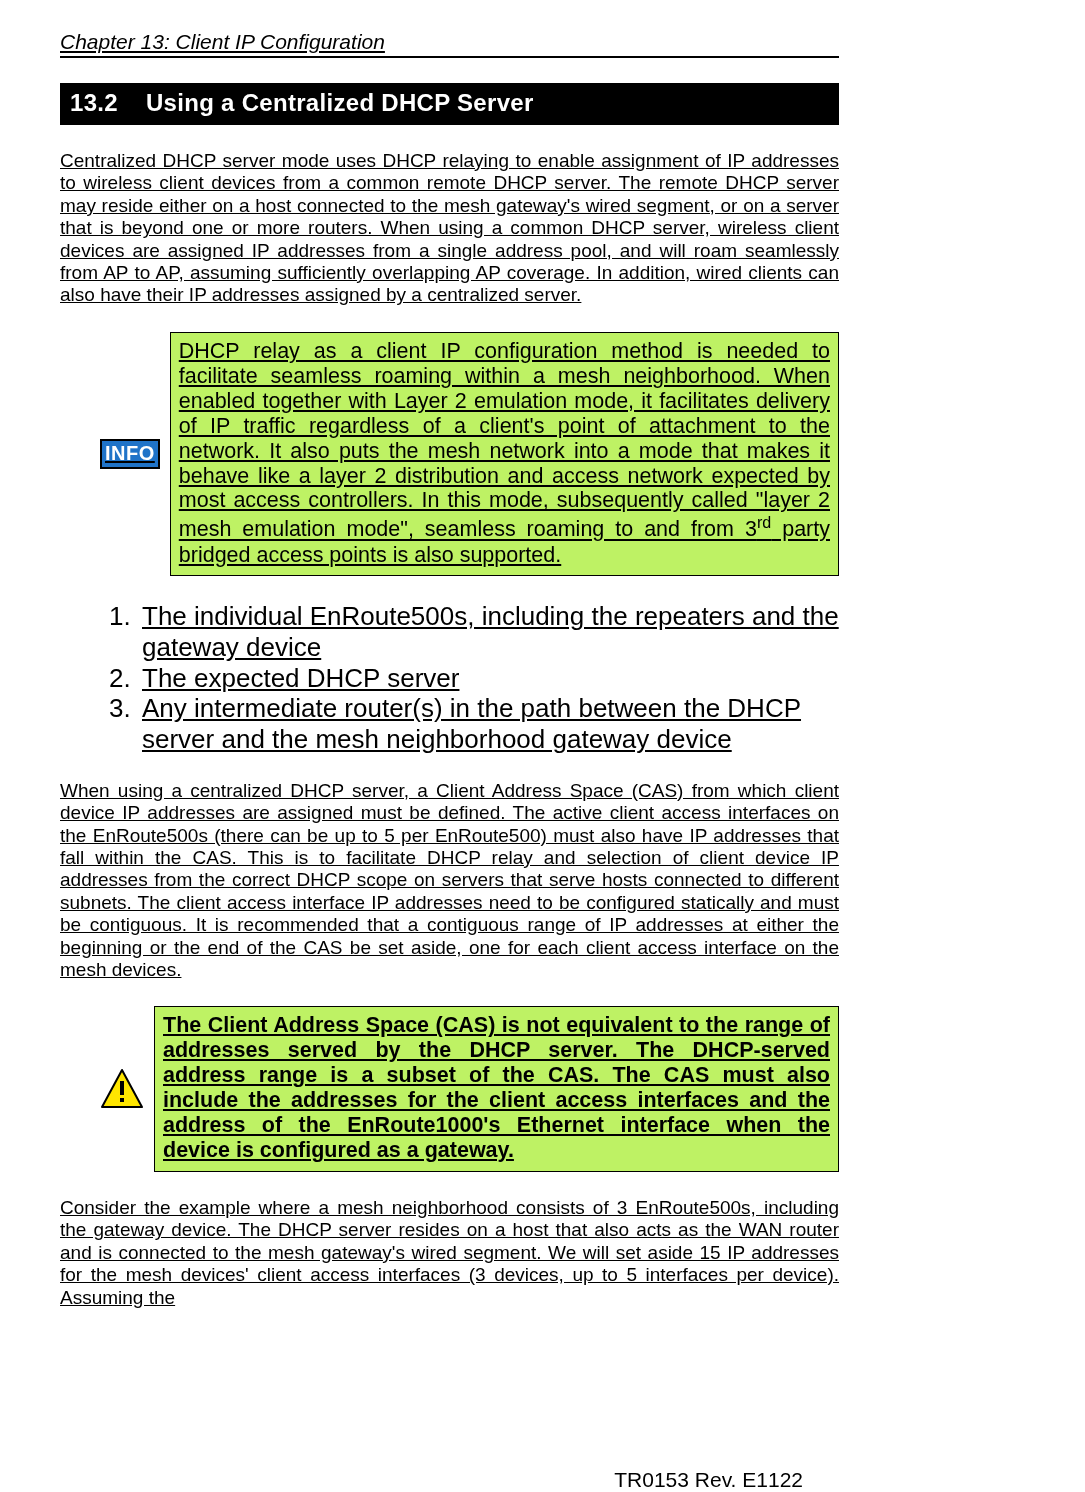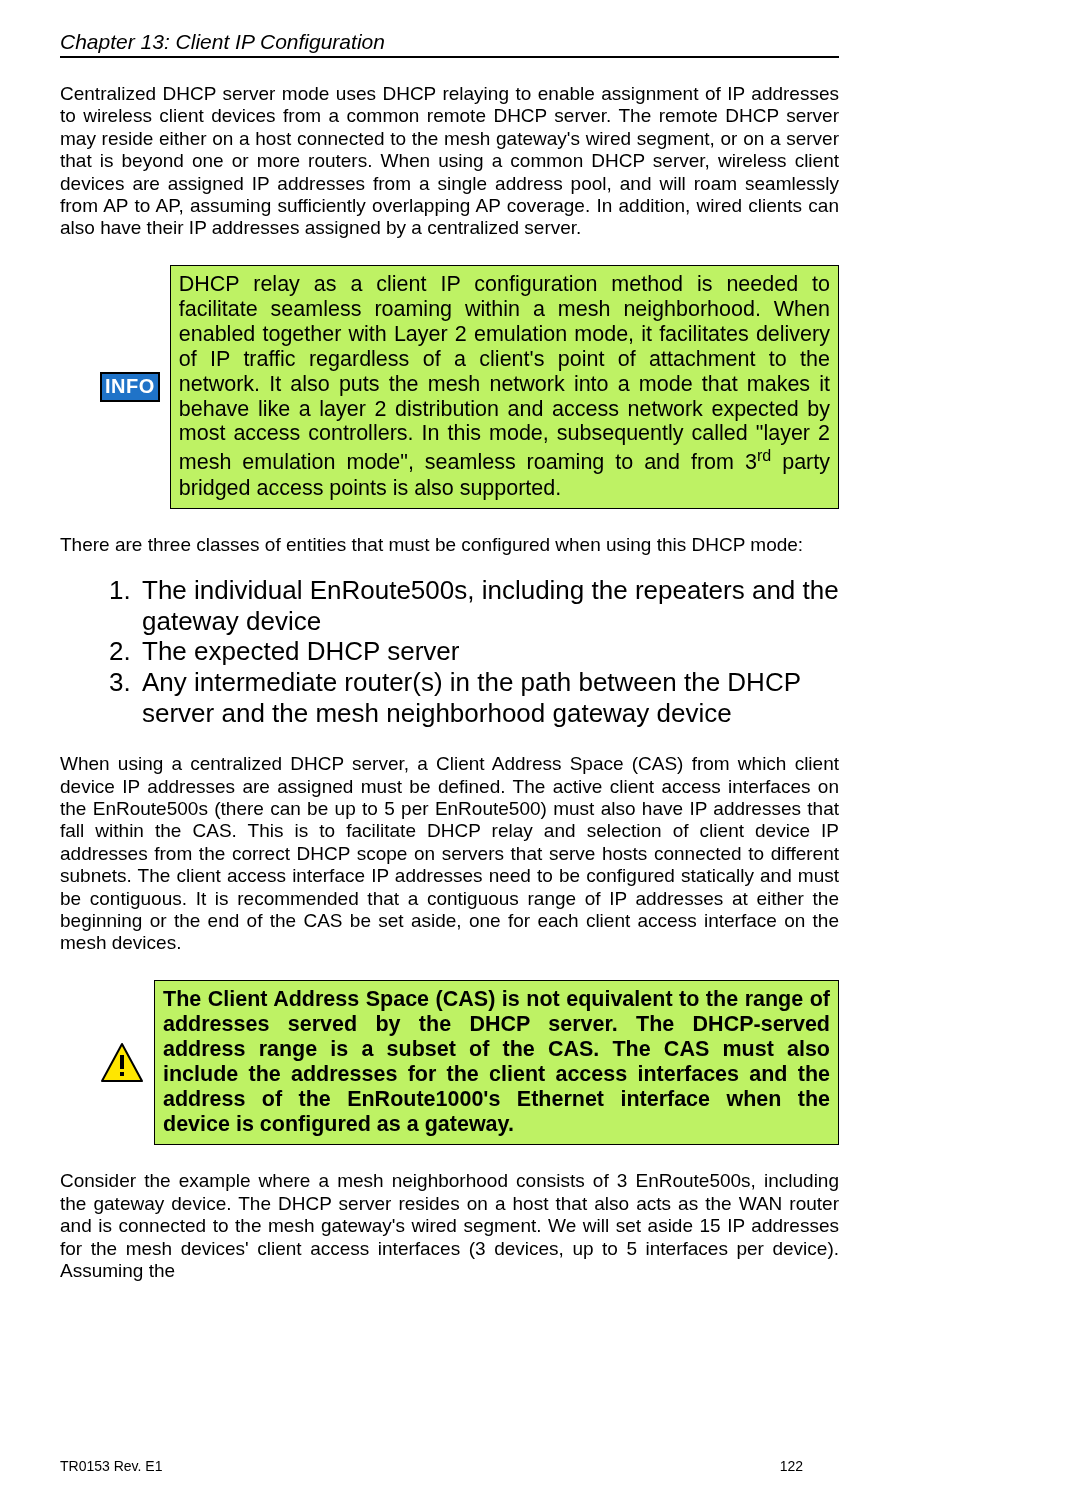--- a/index.html
+++ b/index.html
@@ -10,20 +10,21 @@
     font-family: Arial, Helvetica, sans-serif;
     background: #fff;
     color: #000;
     width: 1085px;
   }
   .page {
     width: 863px;
     min-height: 1492px;
     padding: 30px 24px 30px 60px;
     position: relative;
+    text-decoration: underline;
   }
   .header {
     font-style: italic;
     font-size: 21px;
     border-bottom: 2px solid #000;
     padding-bottom: 2px;
     margin-bottom: 25px;
   }
   .section-heading {
     background: #000;
@@ -87,49 +88,51 @@
     font-size: 26px;
     line-height: 1.18;
     margin: 0 0 25px 0;
     padding-left: 78px;
   }
   ol.config-list li {
     padding-left: 4px;
   }
   .footer {
     position: absolute;
-    bottom: 18px;
+    bottom: 0;
     left: 60px;
     right: 60px;
     display: flex;
-    justify-content: space-between;
-    font-size: 14px;
+    justify-content: flex-end;
+    font-size: 21px;
   }
   .sup { vertical-align: super; font-size: 0.75em; }
 </style>
 </head>
 <body>
 
 <div class="page">
 
   <div class="header">Chapter 13: Client IP Configuration</div>
 
+  <div class="section-heading">
+    <span class="num">13.2</span><span>Using a Centralized DHCP Server</span>
+  </div>
 
   <div class="body-text">Centralized DHCP server mode uses DHCP relaying to enable assignment of IP addresses to wireless client devices from a common remote DHCP server. The remote DHCP server may reside either on a host connected to the mesh gateway's wired segment, or on a server that is beyond one or more routers. When using a common DHCP server, wireless client devices are assigned IP addresses from a single address pool, and will roam seamlessly from AP to AP, assuming sufficiently overlapping AP coverage. In addition, wired clients can also have their IP addresses assigned by a centralized server.</div>
 
   <div class="callout">
     <div class="icon-col">
       <span class="info-badge">INFO</span>
     </div>
     <div class="text-col">
       <span>DHCP relay as a client IP configuration method is needed to facilitate seamless roaming within a mesh neighborhood. When enabled together with Layer 2 emulation mode, it facilitates delivery of IP traffic regardless of a client's point of attachment to the network. It also puts the mesh network into a mode that makes it behave like a layer 2 distribution and access network expected by most access controllers. In this mode, subsequently called "layer 2 mesh emulation mode", seamless roaming to and from 3</span><span class="sup">rd</span><span> party bridged access points is also supported.</span>
     </div>
   </div>
 
-  <div class="body-text" style="margin-bottom:18px;">There are three classes of entities that must be configured when using this DHCP mode:</div>
 
   <ol class="config-list">
     <li>The individual EnRoute500s, including the repeaters and the gateway device</li>
     <li>The expected DHCP server</li>
     <li>Any intermediate router(s) in the path between the DHCP server and the mesh neighborhood gateway device</li>
   </ol>
 
   <div class="body-text">When using a centralized DHCP server, a Client Address Space (CAS) from which client device IP addresses are assigned must be defined. The active client access interfaces on the EnRoute500s (there can be up to 5 per EnRoute500) must also have IP addresses that fall within the CAS. This is to facilitate DHCP relay and selection of client device IP addresses from the correct DHCP scope on servers that serve hosts connected to different subnets. The client access interface IP addresses need to be configured statically and must be contiguous. It is recommended that a contiguous range of IP addresses at either the beginning or the end of the CAS be set aside, one for each client access interface on the mesh devices.</div>
 
   <div class="callout">

